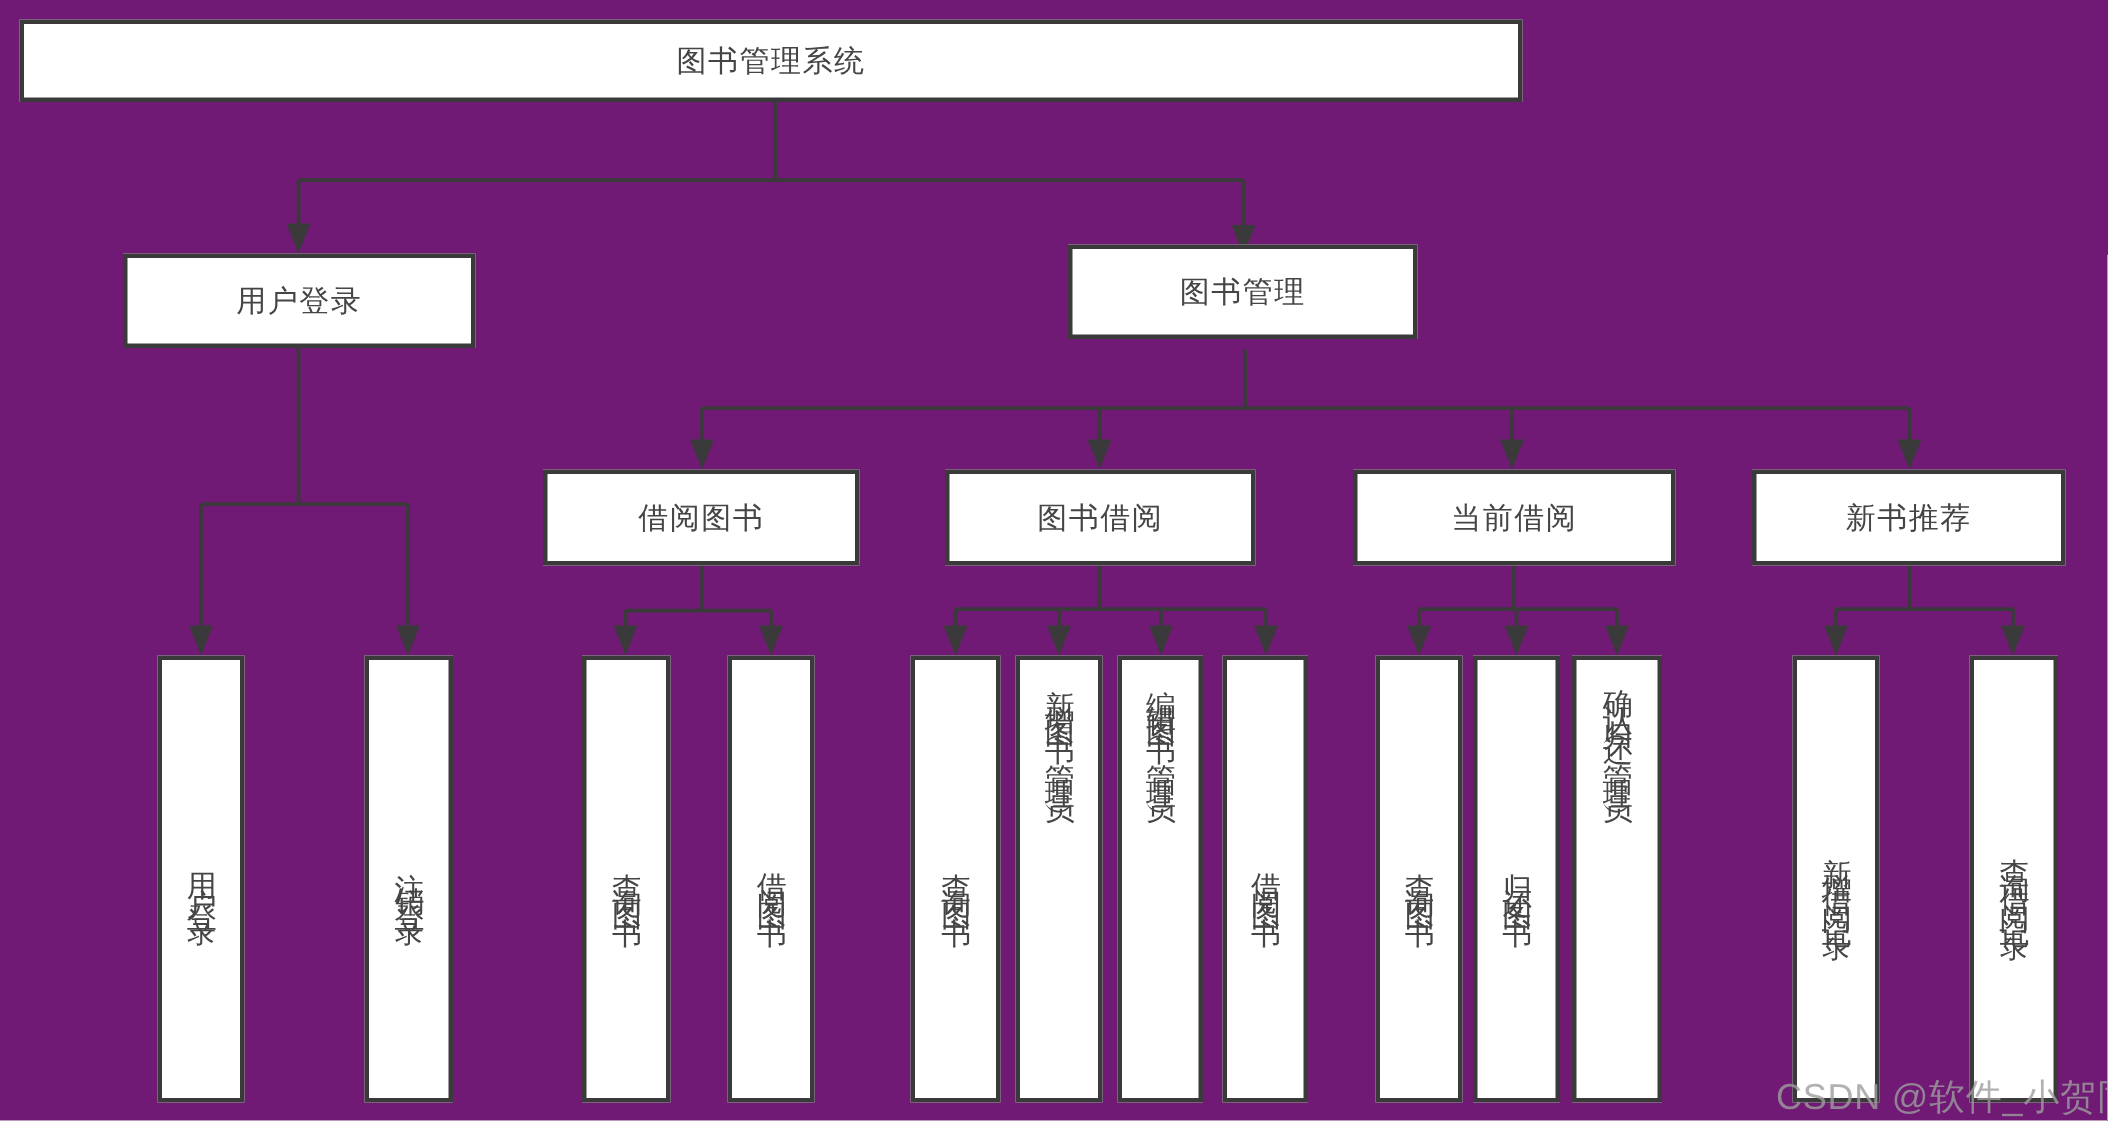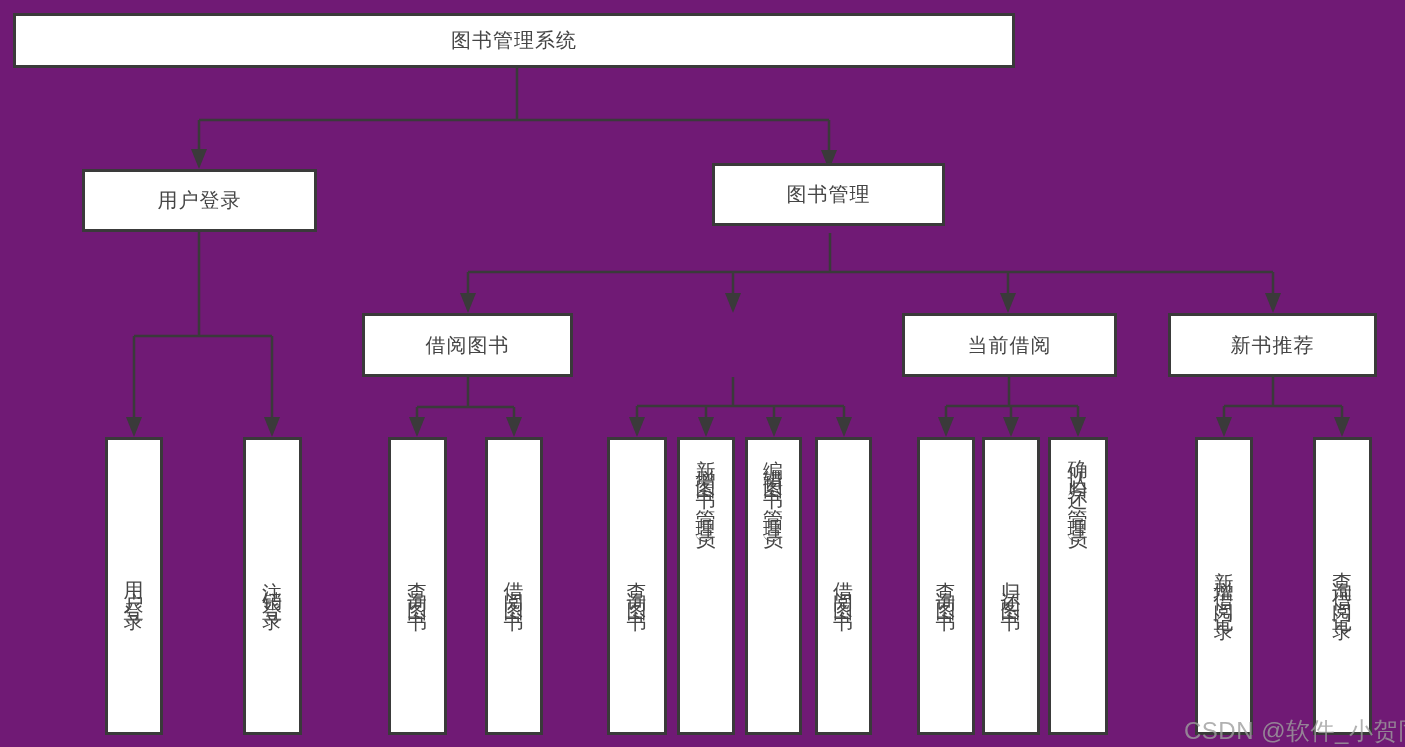--- a/index.html
+++ b/index.html
@@ -107,20 +107,21 @@
       <polygon fill="#3a3a3a" stroke="none" points="1334,417 1350,417 1342,437"></polygon>
     </g>
   </svg>
 
   <div class="node hbox" style="left:13px; top:13px; width:1002px; height:55px;">图书管理系统</div>
 
   <div class="node hbox" style="left:82px; top:169px; width:235px; height:63px;">用户登录</div>
   <div class="node hbox" style="left:712px; top:163px; width:233px; height:63px;">图书管理</div>
 
   <div class="node hbox" style="left:362px; top:313px; width:211px; height:64px;">借阅图书</div>
+  <div class="node hbox" style="left:630px; top:313px; width:207px; height:64px;">图书借阅</div>
   <div class="node hbox" style="left:902px; top:313px; width:215px; height:64px;text-align:center;">当前借阅</div>
   <div class="node hbox" style="left:1168px; top:313px; width:209px; height:64px;">新书推荐</div>
 
   <div class="node vbox" style="left:105px; top:437px; width:58px; height:298px;">
     <span>用户登录</span>
   </div>
   <div class="node vbox" style="left:243px; top:437px; width:59px; height:298px;">
     <span>注销登录</span>
   </div>
 

